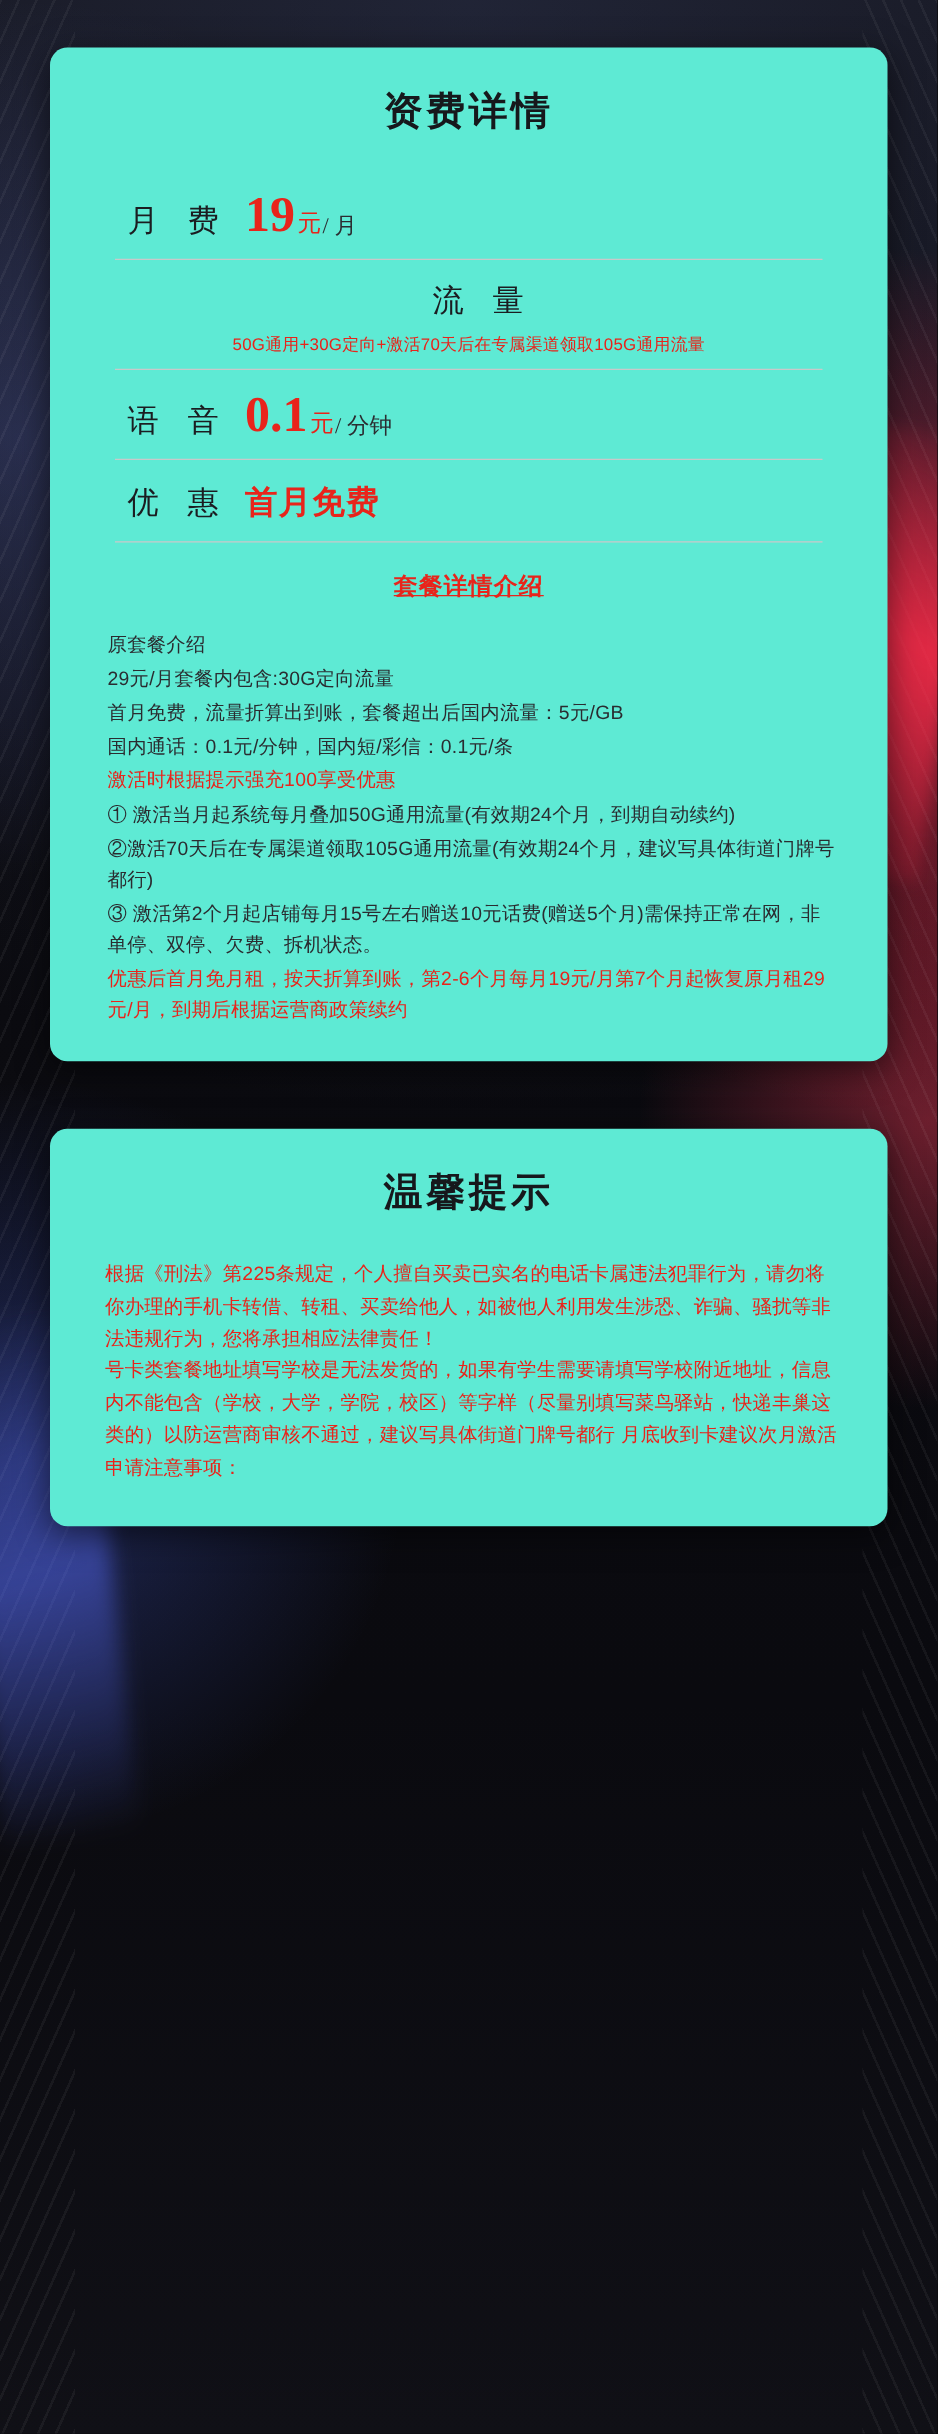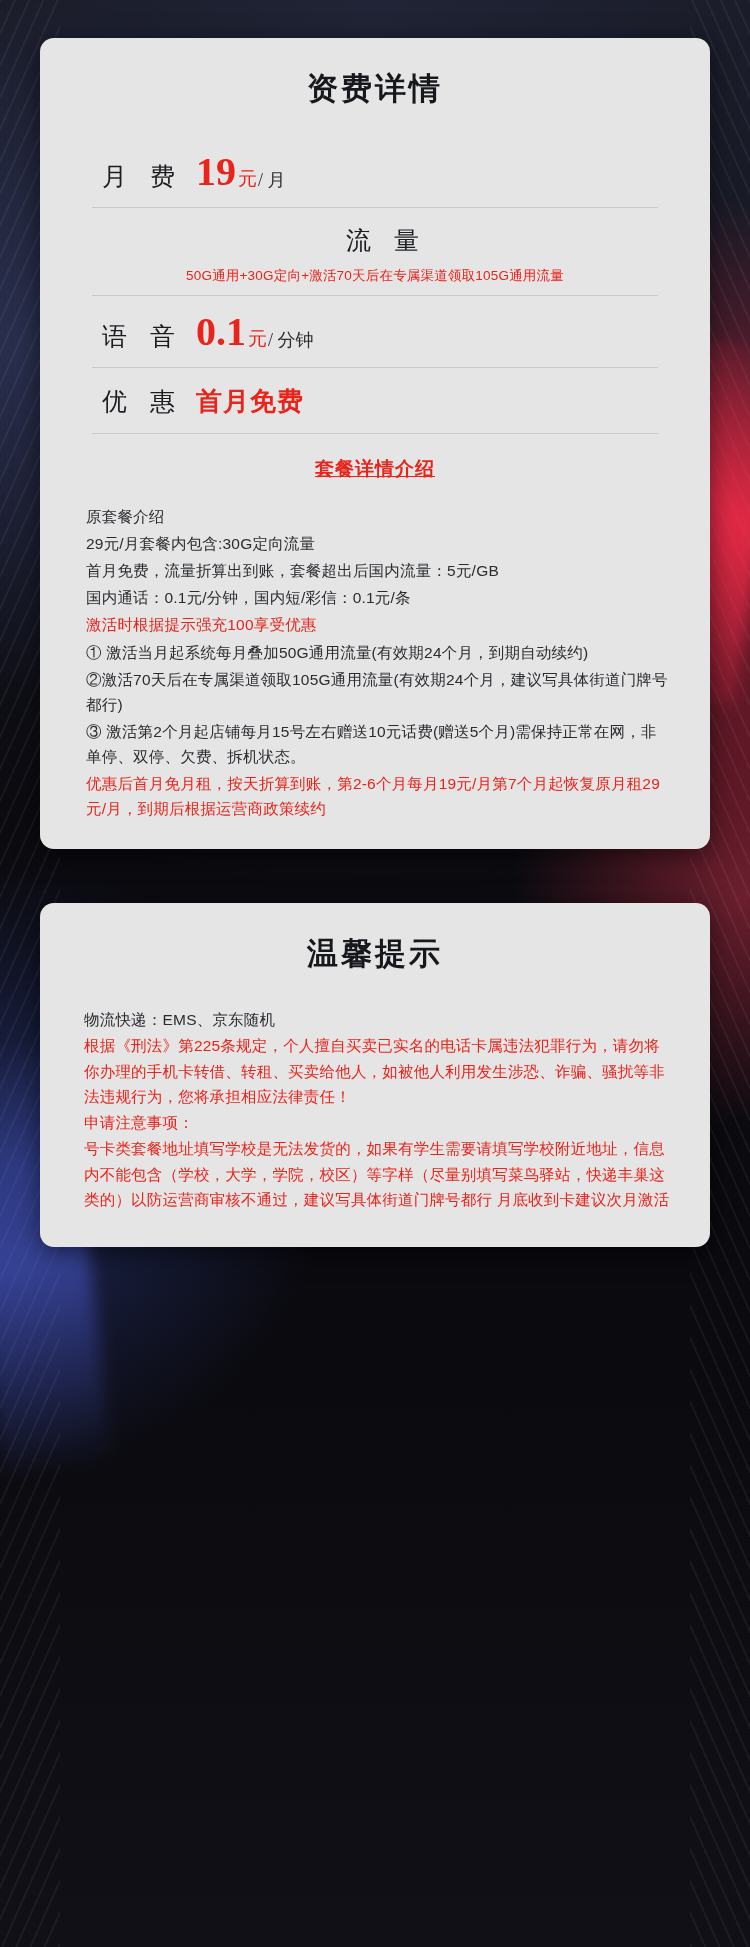--- a/index.html
+++ b/index.html
@@ -62,21 +62,21 @@
     filter: blur(8px);
     transform: rotate(-6deg);
   }
 
   
   .wrap {
     position: relative;
     padding: 38px 40px;
   }
   .card {
-    background: #e5e5e5;
+    background: #5eead4;
     border-radius: 14px;
     box-shadow: 0 6px 26px rgba(0,0,0,0.55);
   }
   .card-fee { padding: 30px 26px 26px; }
   .card-tips { margin-top: 54px; padding: 30px 26px 34px; }
 
   .card-title {
     text-align: center;
     font-size: 31px;
     font-weight: bold;
@@ -238,20 +238,19 @@
       <p class="p">① 激活当月起系统每月叠加50G通用流量(有效期24个月，到期自动续约)</p>
       <p class="p">②激活70天后在专属渠道领取105G通用流量(有效期24个月，建议写具体街道门牌号都行)</p>
       <p class="p">③ 激活第2个月起店铺每月15号左右赠送10元话费(赠送5个月)需保持正常在网，非单停、双停、欠费、拆机状态。</p>
       <p class="p red">优惠后首月免月租，按天折算到账，第2-6个月每月19元/月第7个月起恢复原月租29元/月，到期后根据运营商政策续约</p>
     </div>
   </section>
 
   <section class="card card-tips">
     <h1 class="card-title">温馨提示</h1>
     <div class="tips-block">
-      <p class="p-tip">物流快递：EMS、京东随机</p>
       <p class="p-tip red">根据《刑法》第225条规定，个人擅自买卖已实名的电话卡属违法犯罪行为，请勿将你办理的手机卡转借、转租、买卖给他人，如被他人利用发生涉恐、诈骗、骚扰等非法违规行为，您将承担相应法律责任！</p>
+      <p class="p-tip red">号卡类套餐地址填写学校是无法发货的，如果有学生需要请填写学校附近地址，信息内不能包含（学校，大学，学院，校区）等字样（尽量别填写菜鸟驿站，快递丰巢这类的）以防运营商审核不通过，建议写具体街道门牌号都行  月底收到卡建议次月激活</p>
       <p class="p-tip red">申请注意事项：</p>
-      <p class="p-tip red">号卡类套餐地址填写学校是无法发货的，如果有学生需要请填写学校附近地址，信息内不能包含（学校，大学，学院，校区）等字样（尽量别填写菜鸟驿站，快递丰巢这类的）以防运营商审核不通过，建议写具体街道门牌号都行  月底收到卡建议次月激活</p>
     </div>
   </section>
 
 </div>
 
 </body></html>

